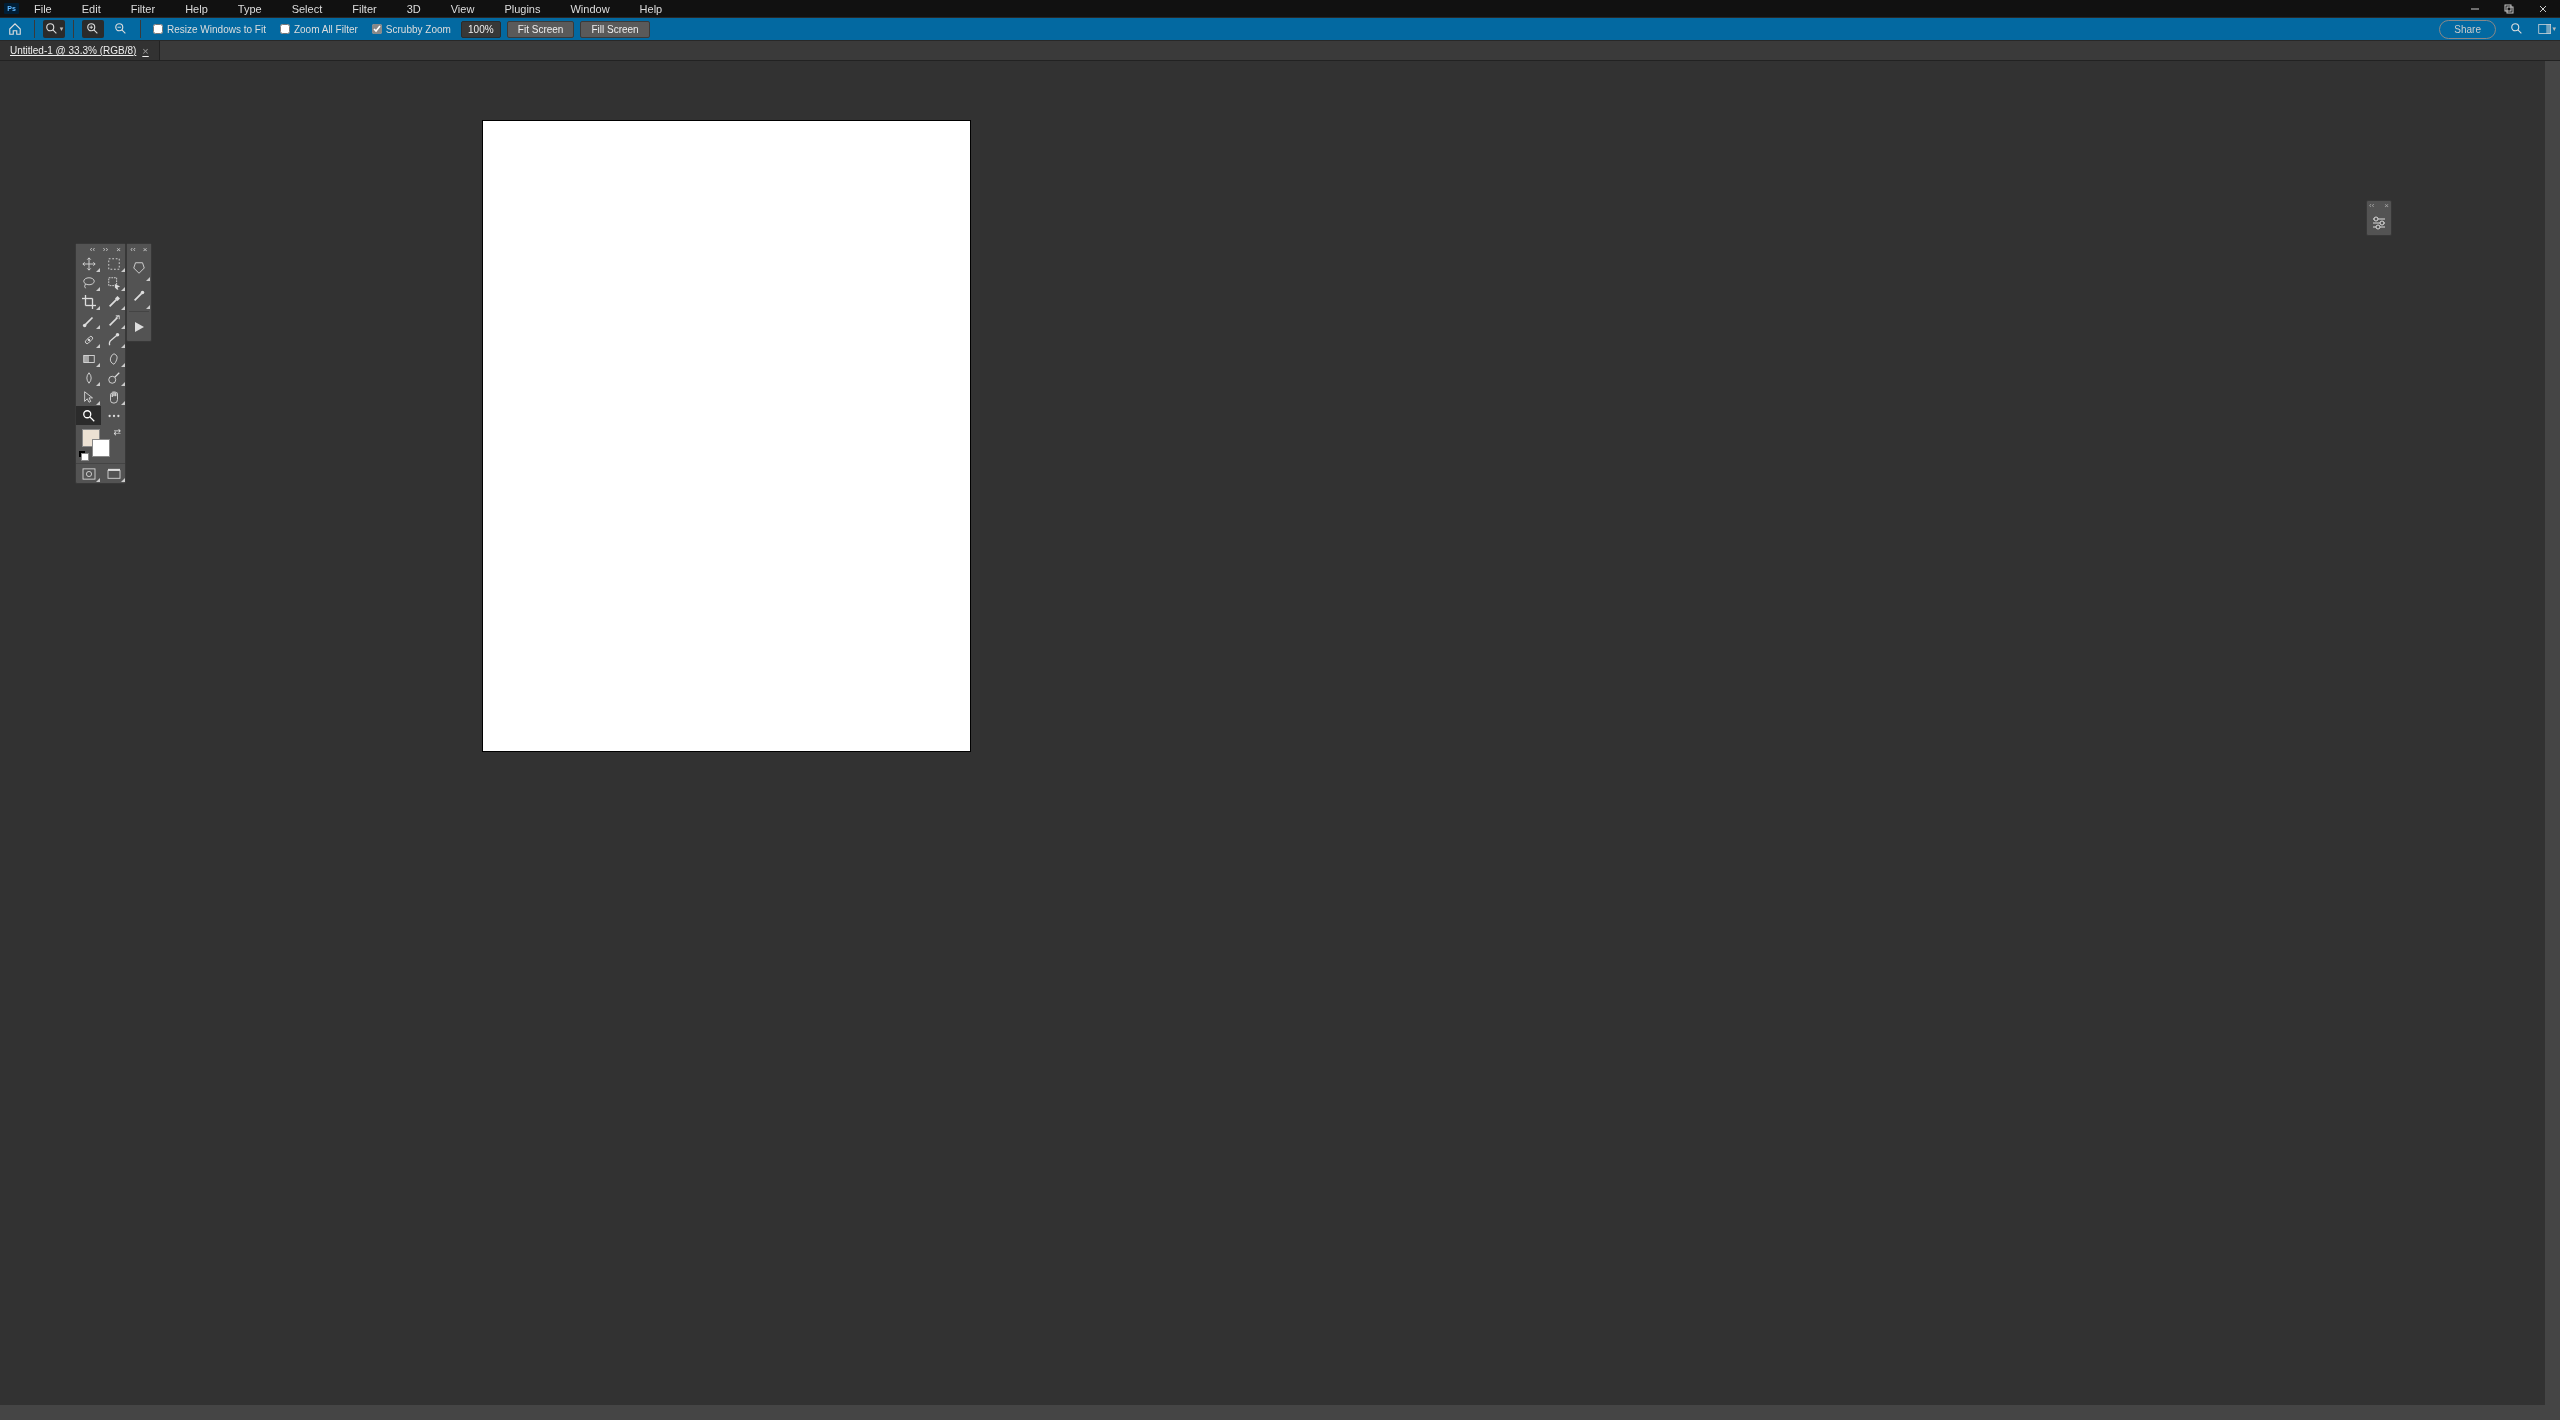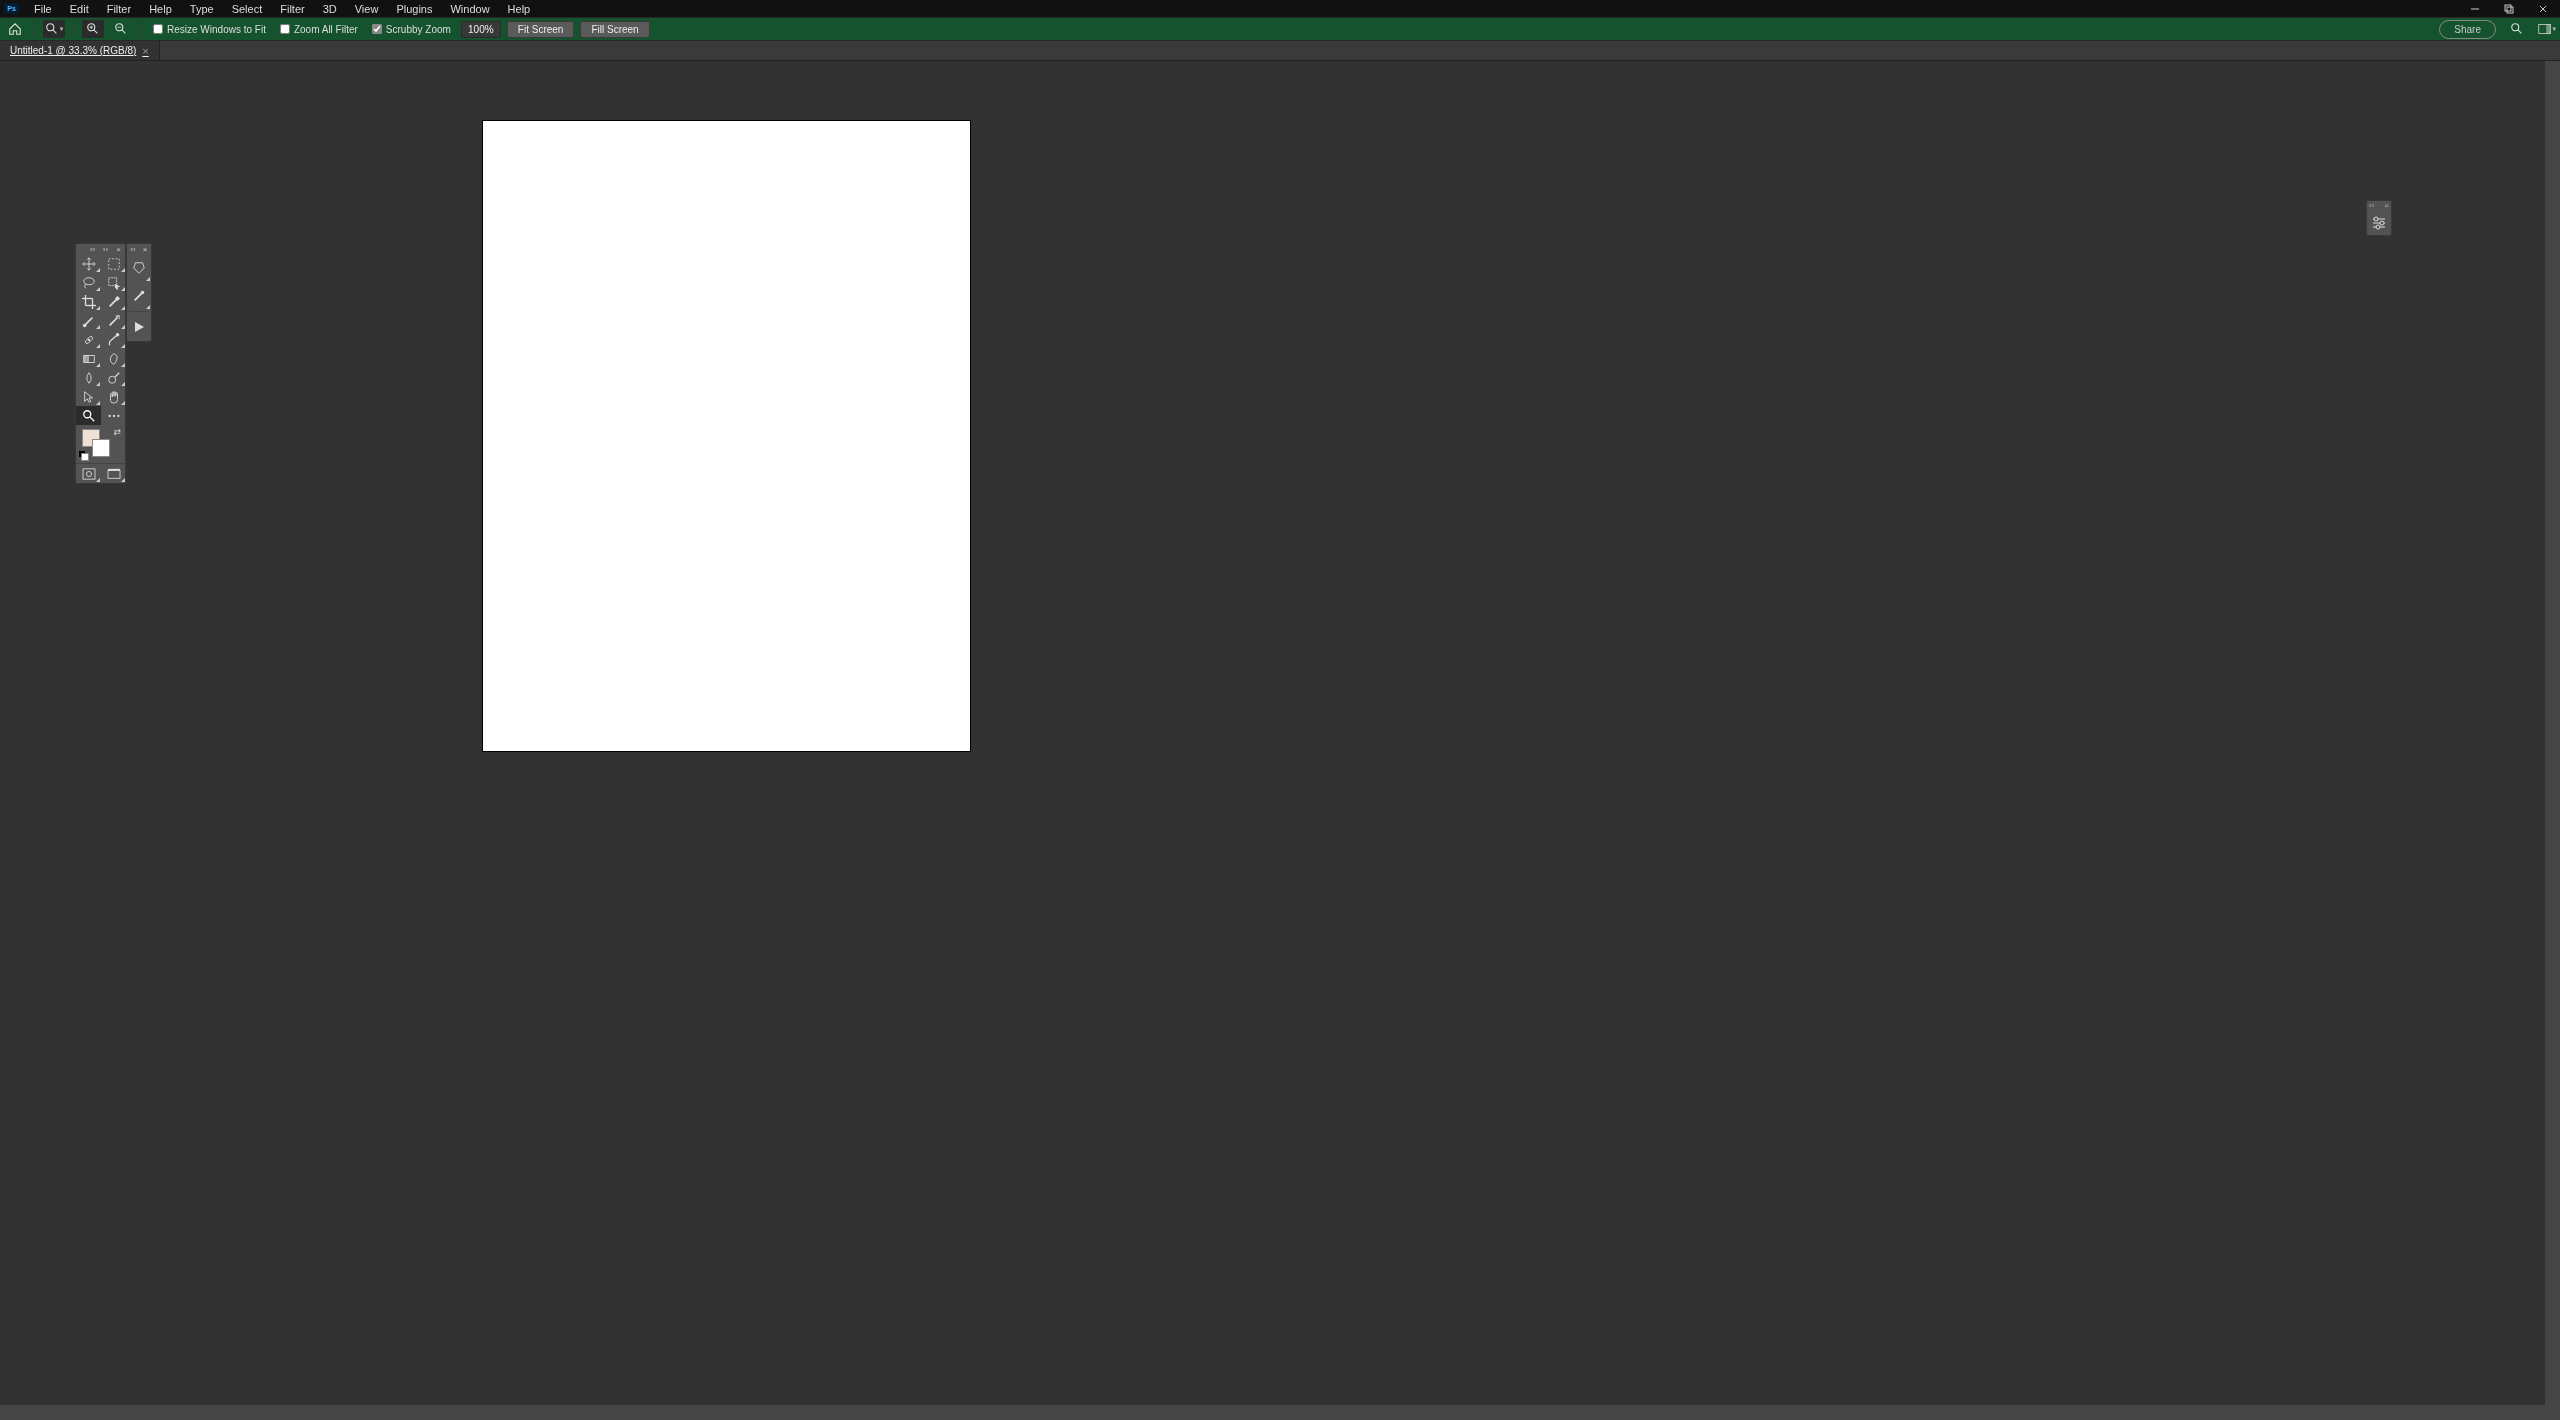--- a/index.html
+++ b/index.html
@@ -1,27 +1,27 @@
 <!DOCTYPE html>
 <html><head>
 <meta charset="utf-8">
 <style>
 * { margin:0; padding:0; box-sizing:border-box; font-family:"Segoe UI",Tahoma,sans-serif; -webkit-font-smoothing:antialiased; user-select:none; }
 html,body { width:100%; height:100%; background:#323232; color:#ccc; font-size:11px; overflow:hidden; }
 
 
 #titlebar { height:17px; background:#111; display:flex; align-items:center; padding-left:4px; }
 #titlebar .ps-badge { width:15px; height:11px; background:#001e36; color:#5fb7ff; font-weight:700; font-size:7px; display:flex; align-items:center; justify-content:center; border-radius:1px; margin-right:8px; }
-#menubar { display:flex; gap:4px; }
+#menubar { display:flex; gap:16px; }
 #menubar .mi { padding:2px 7px; font-size:11px; color:#ddd; cursor:default; }
 #windowbtns { margin-left:auto; display:flex; }
 #windowbtns .wb { width:34px; height:17px; display:flex; align-items:center; justify-content:center; color:#ccc; }
 
 
-#optionsbar { height:24px; background:#14532d; display:flex; align-items:center; padding:0 4px; gap:6px; border-top:1px solid #282828; border-bottom:1px solid #282828; font-size:10px; }
+#optionsbar { height:24px; background:#0369a1; display:flex; align-items:center; padding:0 4px; gap:6px; border-top:1px solid #282828; border-bottom:1px solid #282828; font-size:10px; }
 #optionsbar .ob-icon { width:22px; height:18px; display:flex; align-items:center; justify-content:center; color:#ddd; border-radius:2px; }
 #optionsbar .ob-icon.sel { background:#2b2b2b; }
 #optionsbar .sep { width:1px; height:18px; background:#3a3a3a; margin:0 2px; }
 #optionsbar label { display:flex; align-items:center; gap:4px; color:#ddd; padding:0 4px; }
 #optionsbar input[type=checkbox] { width:10px; height:10px; accent-color:#888; }
 #optionsbar input[type=text] { width:40px; height:17px; background:#383838; border:1px solid #2b2b2b; color:#eee; font-size:10px; text-align:center; border-radius:2px; }
 #optionsbar .ob-btn { padding:2px 10px; background:#5a5a5a; border:1px solid #3a3a3a; border-radius:2px; color:#eee; font-size:10px; }
 #optionsbar .spacer { flex:1; }
 #optionsbar .share { padding:3px 14px; border:1px solid #888; border-radius:11px; font-size:10px; }
 #optionsbar .right-ic { width:18px; height:18px; display:flex; align-items:center; justify-content:center; margin-left:6px; }

